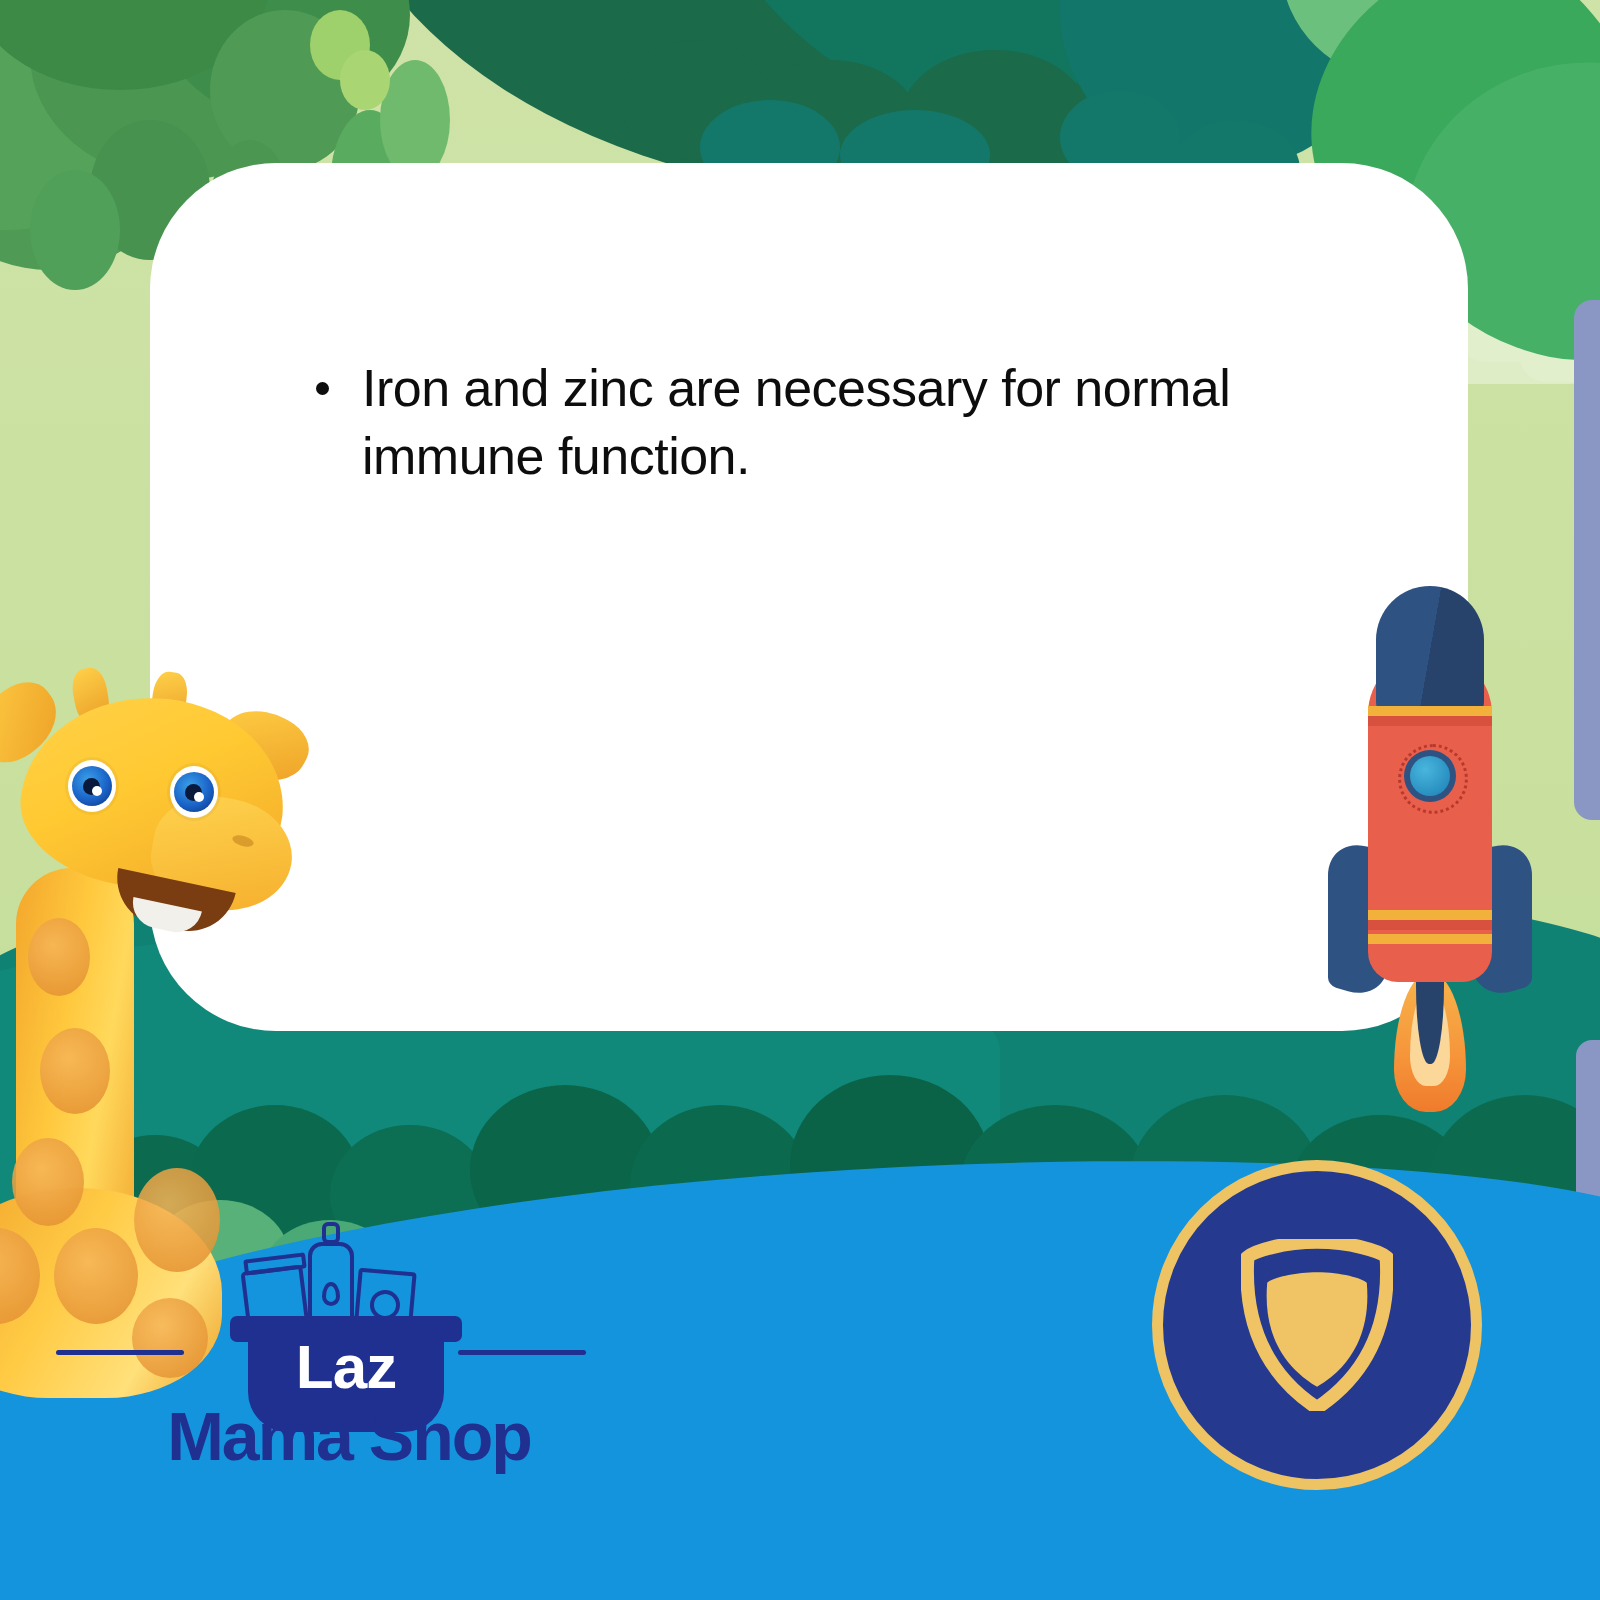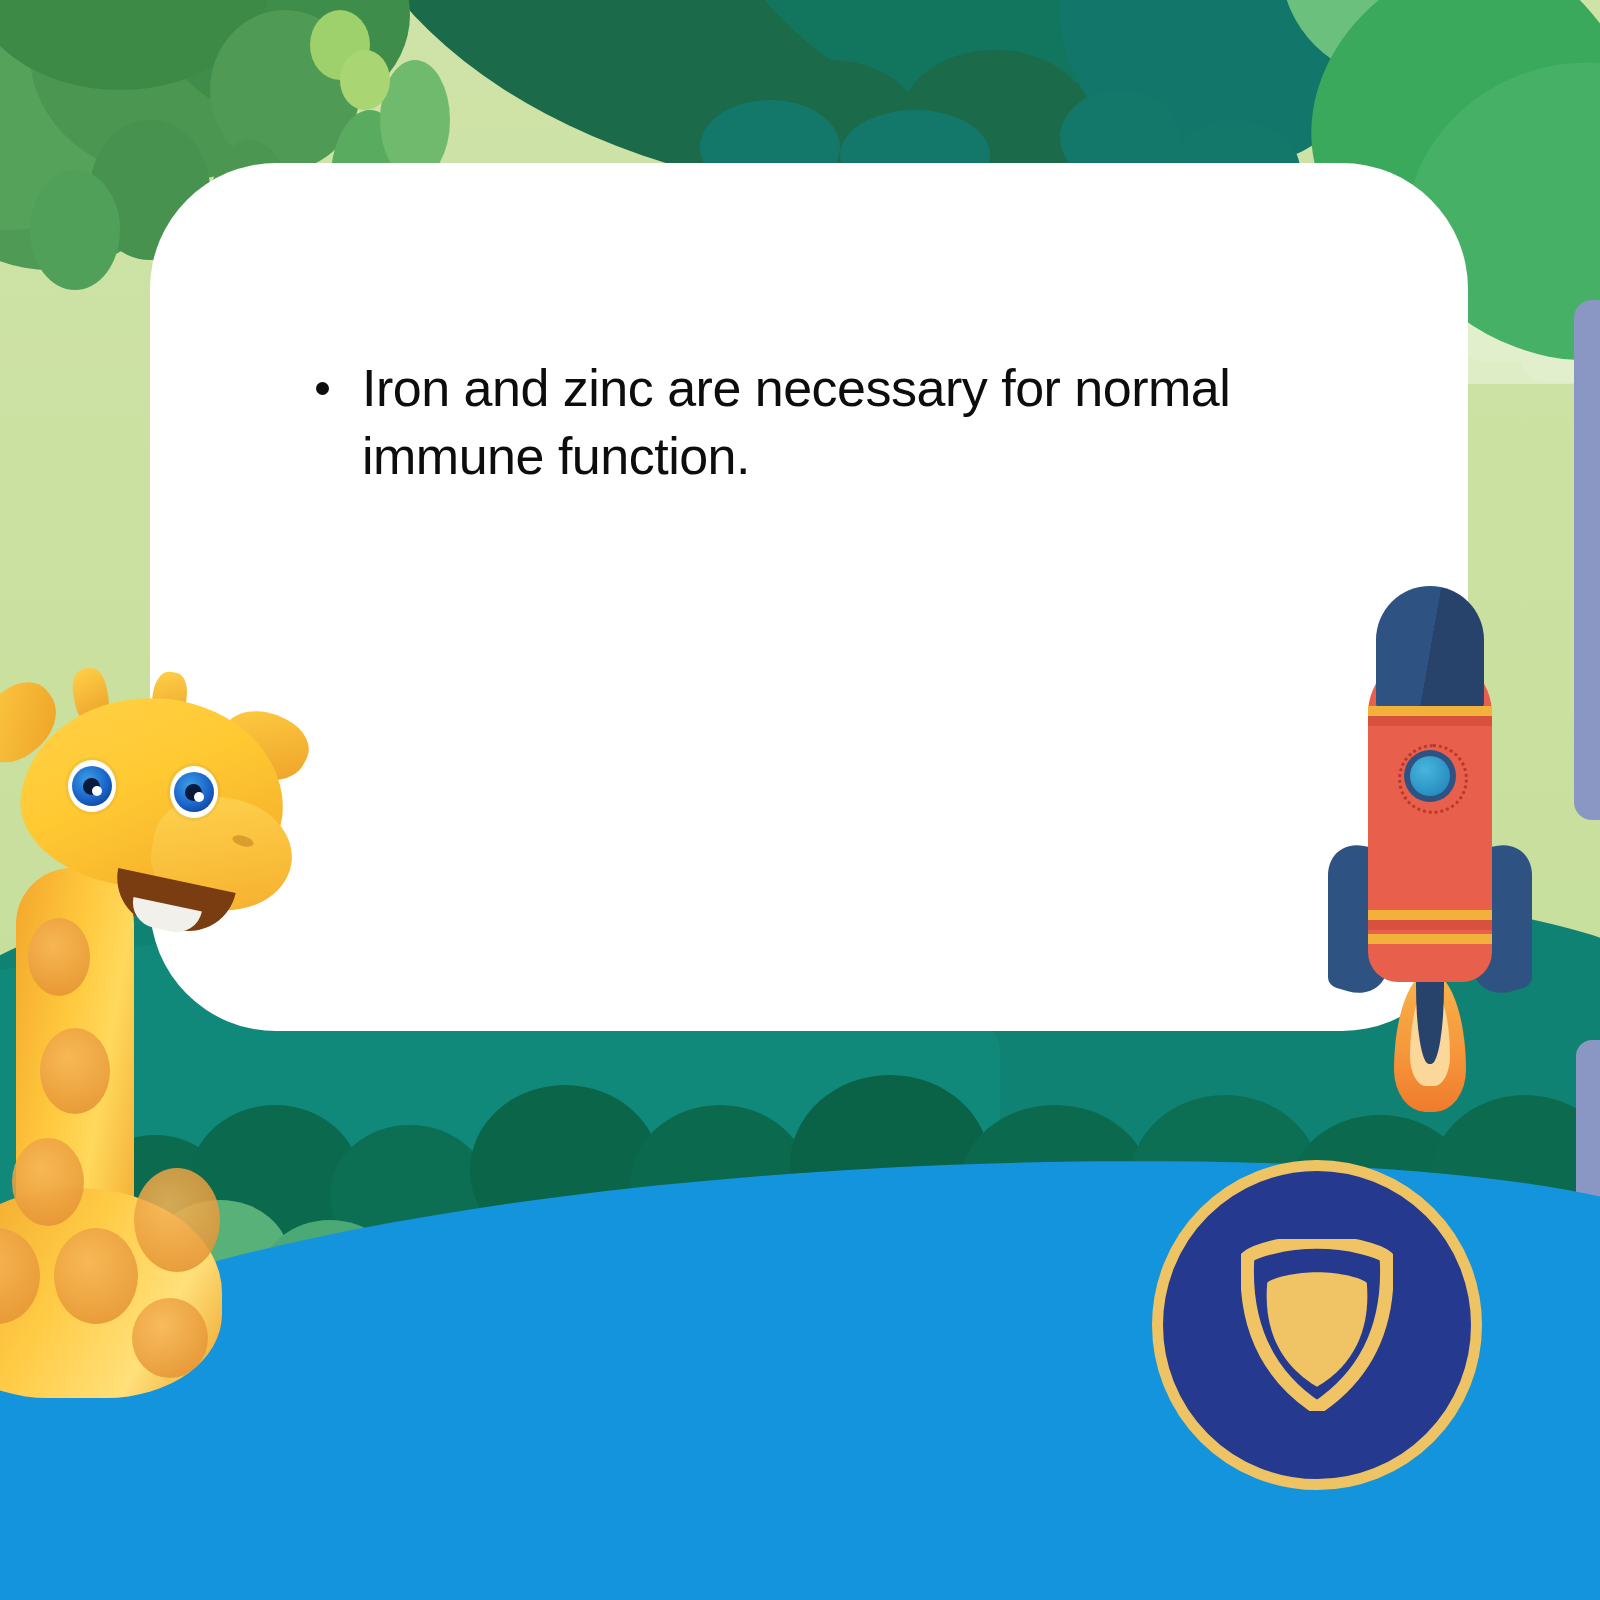--- a/index.html
+++ b/index.html
@@ -264,15 +264,30 @@
 
   <div class="badge">
     <div class="shield-outer">
       <svg class="shield-shape" viewBox="0 0 100 114" xmlns="http://www.w3.org/2000/svg" aria-hidden="true">
         <path d="M50 2 C72 2 92 8 96 12 C98 44 92 84 50 112 C8 84 2 44 4 12 C8 8 28 2 50 2 Z" fill="none" stroke="#f0c464" stroke-width="9"></path>
         <path d="M50 22 C66 22 80 26 83 29 C85 52 80 80 50 98 C20 80 15 52 17 29 C20 26 34 22 50 22 Z" fill="#f0c464"></path>
       </svg>
     </div>
   </div>
 
+  <div class="logo">
+    <div class="logo-item logo-tube"></div>
+    <div class="logo-tube-cap"></div>
+    <div class="logo-item logo-bottle"></div>
+    <div class="logo-pump"></div>
+    <div class="logo-drop"></div>
+    <div class="logo-item logo-box"></div>
+    <div class="logo-star"></div>
+    <div class="logo-basket-rim"></div>
+    <div class="logo-basket"></div>
+    <div class="logo-rule logo-rule-l"></div>
+    <div class="logo-rule logo-rule-r"></div>
+    <div class="logo-laz">Laz</div>
+    <div class="logo-mamashop">Mama Shop</div>
+  </div>
 
 
 </div>
 
 </body></html>

